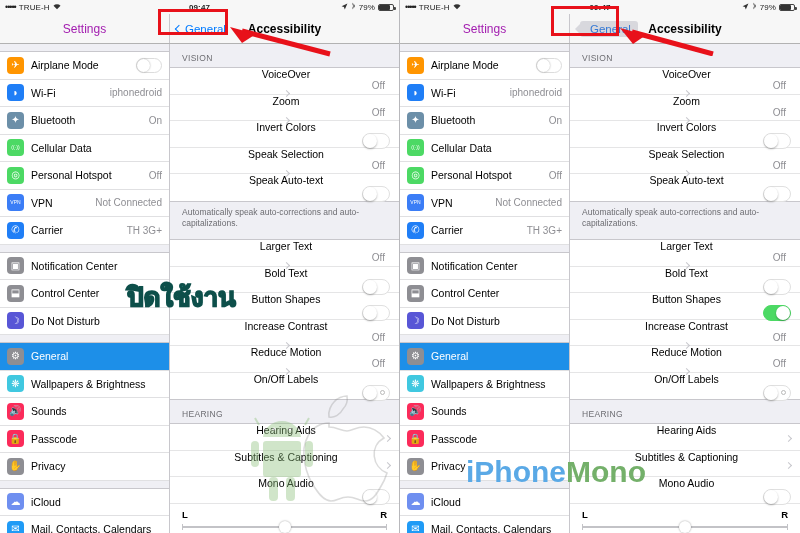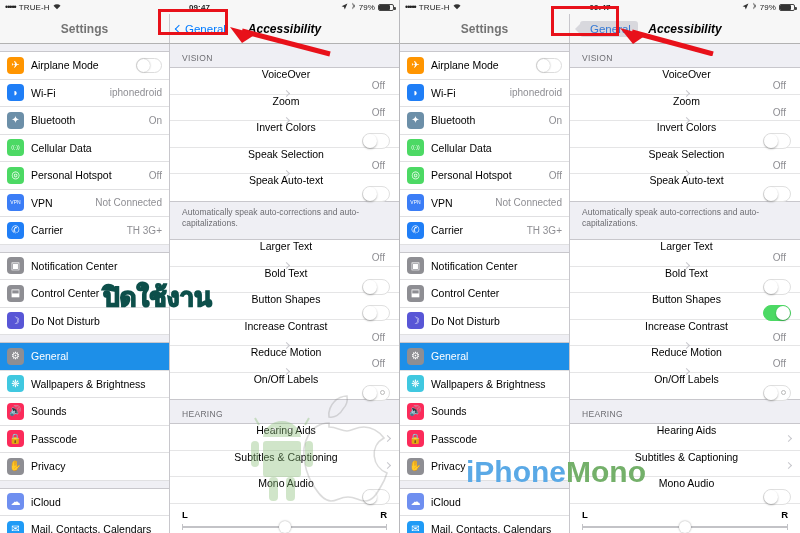--- a/index.html
+++ b/index.html
@@ -23,27 +23,27 @@
   .dots { letter-spacing: -1px; font-size: 9px; }
   .sb-center { position: absolute; left: 0; right: 0; text-align: center; font-size: 8px; font-weight: bold; }
   .sb-right { margin-left: auto; display: flex; align-items: center; gap: 3px; position: relative; z-index: 2; }
   .batt { display: inline-block; width: 16px; height: 7px; border: 1px solid #444; border-radius: 2px; position: relative; }
   .batt::after { content: ''; position: absolute; right: -2.5px; top: 2px; width: 1.5px; height: 3px; background: #444; border-radius: 0 1px 1px 0; }
   .batt i { display: block; height: 100%; width: 79%; background: #333; border-radius: 1px; }
 
   
   .navbar { position: relative; height: 30px; background: #f7f7f7; border-bottom: 1px solid #b2b2b2; display: flex; }
   .nav-left { width: 170px; position: relative; display: flex; align-items: center; justify-content: center; border-right: 1px solid #c8c7cc; }
-  .nav-left-title { font-size: 12px; font-weight: bold; color: #737373; text-align: right; }
+  .nav-left-title { font-size: 12px; font-weight: normal; color: #a21caf; text-align: right; }
   .nav-right { flex: 1; position: relative; display: flex; align-items: center; }
   .back-btn { position: absolute; left: 6px; display: flex; align-items: center; color: #007aff; font-size: 11.5px; }
   .chev { display: inline-block; width: 6px; height: 6px; border-left: 1.6px solid #007aff; border-bottom: 1.6px solid #007aff; transform: rotate(45deg); margin-right: 3px; }
   .back-btn.shaped { background: #d8d8dd; border-radius: 3px; padding: 2px 7px 2px 10px; left: 10px; color: #3478d4; }
   .back-btn.shaped .tail { position: absolute; left: -5px; top: 50%; margin-top: -5px; width: 0; height: 0; border-top: 5px solid transparent; border-bottom: 5px solid transparent; border-right: 5px solid #d8d8dd; }
-  .nav-right-title { width: 100%; text-align: center; font-size: 12px; font-weight: bold; color: #000; font-style: italic; }
+  .nav-right-title { width: 100%; text-align: center; font-size: 12px; font-weight: bold; color: #000; }
 
   
   .body { display: flex; height: 489px; }
   .sidebar { width: 170px; background: #fff; border-right: 1px solid #c8c7cc; overflow: hidden; position: relative; }
   .sb-gap { height: 8px; background: #efeff4; border-bottom: 1px solid #c8c7cc; }
   .sb-gap.first { border-top: none; }
   .sb-row { display: flex; align-items: center; height: 27.5px; padding-left: 7px; border-bottom: 1px solid #e0e0e2; background: #fff; position: relative; }
   .sb-row.sel { background: #1d8fe8; }
   .sb-row.sel .sb-label { color: #fff; }
   .sb-ico { width: 17px; height: 17px; border-radius: 4px; margin-right: 7px; flex: none; display: flex; align-items: center; justify-content: center; color: #fff; font-size: 10px; line-height: 1; }
@@ -74,21 +74,21 @@
   .track { position: relative; height: 10px; margin-top: 2px; }
   .track::before { content: ''; position: absolute; left: 0; right: 0; top: 4px; height: 1.5px; background: #c3c3c7; }
   .track .cap { position: absolute; top: 1.5px; width: 1px; height: 6px; background: #c3c3c7; }
   .track .cap.l { left: 0; } .track .cap.r { right: 0; }
   .knob { position: absolute; top: -1px; left: 50%; margin-left: -6px; width: 12px; height: 12px; border-radius: 50%; background: #fff; box-shadow: 0 0 2px rgba(0,0,0,.4); }
 
   
   .redbox { position: absolute; border: 3px solid #e8111a; z-index: 30; pointer-events: none; }
   .arrow-svg { position: absolute; z-index: 31; pointer-events: none; }
   .thai { position: absolute; z-index: 32; font-size: 26px; font-weight: bold; color: #45e0cb;
-          -webkit-text-stroke: 1.6px #0d4f4a; text-shadow: 0 0 1px #0d4f4a; white-space: nowrap; }
+          -webkit-text-stroke: 1.6px #0d4f4a; text-shadow: 0 0 1px #0d4f4a; white-space: nowrap; margin-left: 24px; }
 
   
   .wm { position: absolute; z-index: 25; pointer-events: none; }
   .wm-text { position: absolute; left: 455px; top: 455px; font-size: 30px; font-weight: bold; z-index: 26; pointer-events: none; }
   .wm-text .a { color: #5aa9e6; margin-left: 11px; } .wm-text .b { color: #74b06a; }
 </style>
 </head>
 <body>
 
 <div class="screenshot">

